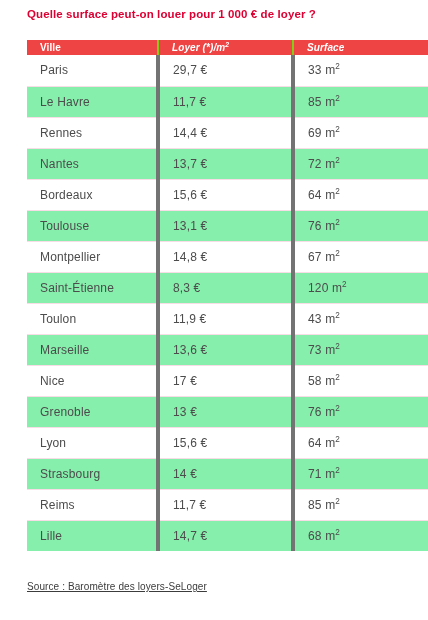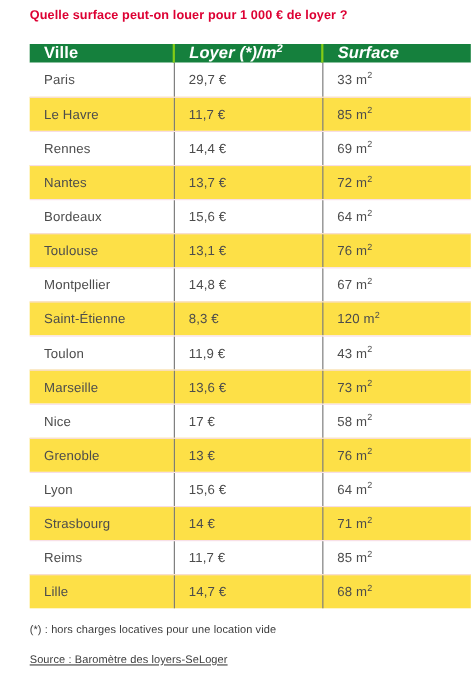--- a/index.html
+++ b/index.html
@@ -50,23 +50,23 @@
     width: 407px;
     border-collapse: collapse;
     table-layout: fixed;
   }
 
   table.data col.c-ville    { width: 131px; }
   table.data col.c-loyer    { width: 135px; }
   table.data col.c-surface  { width: 141px; }
 
   table.data thead th {
-    background: #15803d;
+    background: #ef4444;
     color: #ffffff;
-    font-size: 15px;
+    font-size: 10px;
     font-weight: bold;
     text-align: left;
     height: 15px;
     padding: 0 0 0 13px;
     box-sizing: border-box;
     letter-spacing: 0.1px;
     vertical-align: middle;
     border: none;
   }
   table.data thead th.sep-l {
@@ -79,25 +79,25 @@
     font-size: 12px;
     color: #4c4c4c;
     padding: 0 0 0 13px;
     box-sizing: border-box;
     vertical-align: middle;
     border-bottom: 1px solid #f7dde5;
     letter-spacing: 0.15px;
     white-space: nowrap;
   }
   table.data tbody td.sep-l {
-    border-left: 1px solid #737373;
+    border-left: 4px solid #737373;
   }
 
   table.data tbody tr.odd  td { background: #ffffff; }
-  table.data tbody tr.even td { background: #fde047; }
+  table.data tbody tr.even td { background: #86efac; }
 
   table.data tbody tr:last-child td {
     border-bottom: none;
   }
 
   sup {
     font-size: 0.68em;
     vertical-align: super;
     line-height: 0;
   }
@@ -221,17 +221,16 @@
           <tr class="even">
             <td>Lille</td>
             <td class="sep-l">14,7 €</td>
             <td class="sep-l"><span>68 m</span><sup>2</sup></td>
           </tr>
         </tbody>
     </table>
   </div>
 
   <div class="notes">
-    <div class="note">(*) : hors charges locatives pour une location vide</div>
     <div class="note source">Source : Baromètre des loyers-SeLoger</div>
   </div>
 
 </div>
 
 </body></html>

